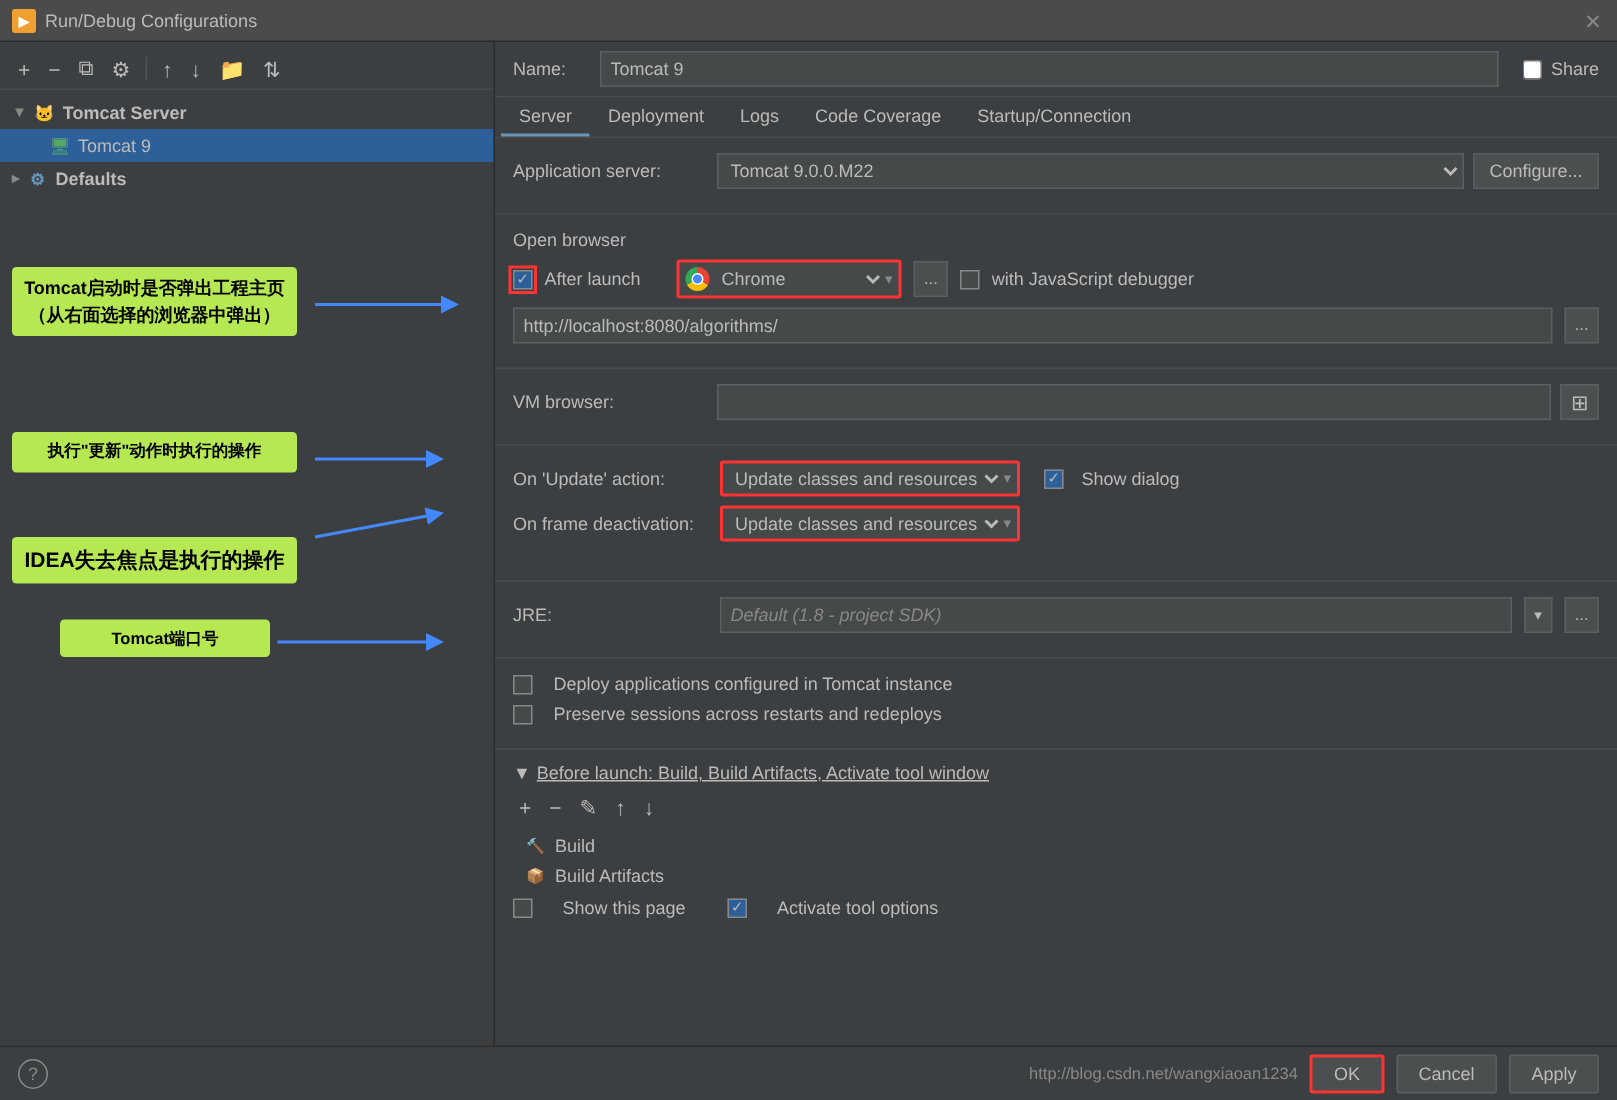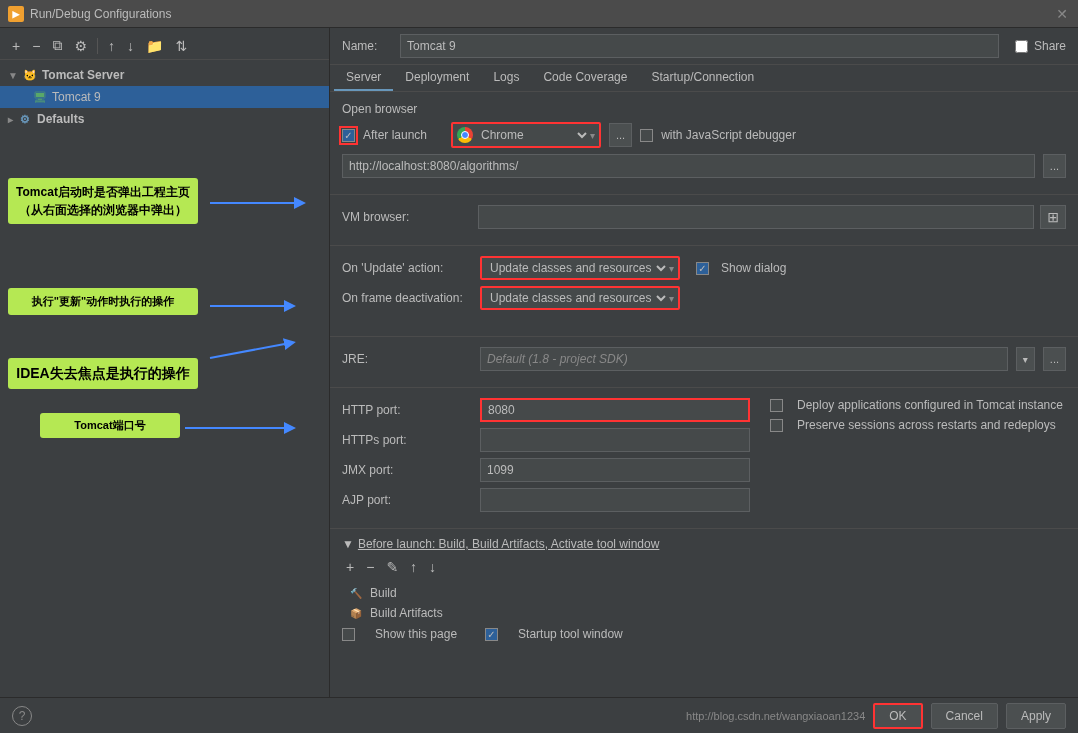--- a/index.html
+++ b/index.html
@@ -558,20 +558,29 @@
         </div>
 
         <div class="tabs-bar">
           <div class="tab active">Server</div>
           <div class="tab">Deployment</div>
           <div class="tab">Logs</div>
           <div class="tab">Code Coverage</div>
           <div class="tab">Startup/Connection</div>
         </div>
 
+        <div class="form-section">
+          <div class="form-row app-server-row">
+            <span class="form-label">Application server:</span>
+            <select class="app-server-select">
+              <option>Tomcat 9.0.0.M22</option>
+            </select>
+            <button class="configure-btn">Configure...</button>
+          </div>
+        </div>
 
         <div class="form-section">
           <div class="section-label">Open browser</div>
           <div class="form-row">
             <div class="cb-check checked highlight-red-box">✓</div>
             <span class="form-label-sm">After launch</span>
 
             <div class="browser-select-wrap">
               <div class="browser-icon"></div>
               <select style="background:transparent;border:none;color:#bbbbbb;font-size:12px;outline:none;flex:1;">
@@ -625,38 +634,20 @@
             <span class="form-label">JRE:</span>
             <input class="text-input" type="text" value="Default (1.8 - project SDK)" style="flex: 1 1 0%; color: rgb(136, 136, 136); font-style: italic;">
             <button class="browse-btn" style="font-size:10px;">▾</button>
             <button class="browse-btn">...</button>
           </div>
         </div>
 
         <div class="form-section">
           <div style="display:flex;gap:20px;">
 
-            <div style="flex:1;">
-              <div class="form-row">
-                <span class="form-label">HTTP port:</span>
-                <input class="http-input" type="text" value="8080" style="">
-              </div>
-              <div class="form-row">
-                <span class="form-label">HTTPs port:</span>
-                <input class="text-input" type="text" style="min-width: 270px;">
-              </div>
-              <div class="form-row">
-                <span class="form-label">JMX port:</span>
-                <input class="text-input" type="text" value="1099" style="min-width: 270px;">
-              </div>
-              <div class="form-row">
-                <span class="form-label">AJP port:</span>
-                <input class="text-input" type="text" style="min-width: 270px;">
-              </div>
-            </div>
 
             <div style="flex:1;">
               <div class="form-row">
                 <div class="cb-check"></div>
                 <span style="margin-left:6px;">Deploy applications configured in Tomcat instance</span>
               </div>
               <div class="form-row">
                 <div class="cb-check"></div>
                 <span style="margin-left:6px;">Preserve sessions across restarts and redeploys</span>
               </div>
@@ -682,21 +673,21 @@
           </div>
           <div class="bl-item">
             <span class="bl-icon">📦</span>
             <span>Build Artifacts</span>
           </div>
 
           <div class="show-row">
             <div class="cb-check"></div>
             <span style="margin-left:4px;">Show this page</span>
             <div class="cb-check checked" style="margin-left:12px;">✓</div>
-            <span style="margin-left:4px;">Startup tool window</span>
+            <span style="margin-left:4px;">Activate tool options</span>
           </div>
         </div>
 
       </div>
     </div>
 
     <div class="bottom-bar">
       <button class="help-btn">?</button>
       <div class="spacer"></div>
       <span class="bottom-text">http://blog.csdn.net/wangxiaoan1234</span>

